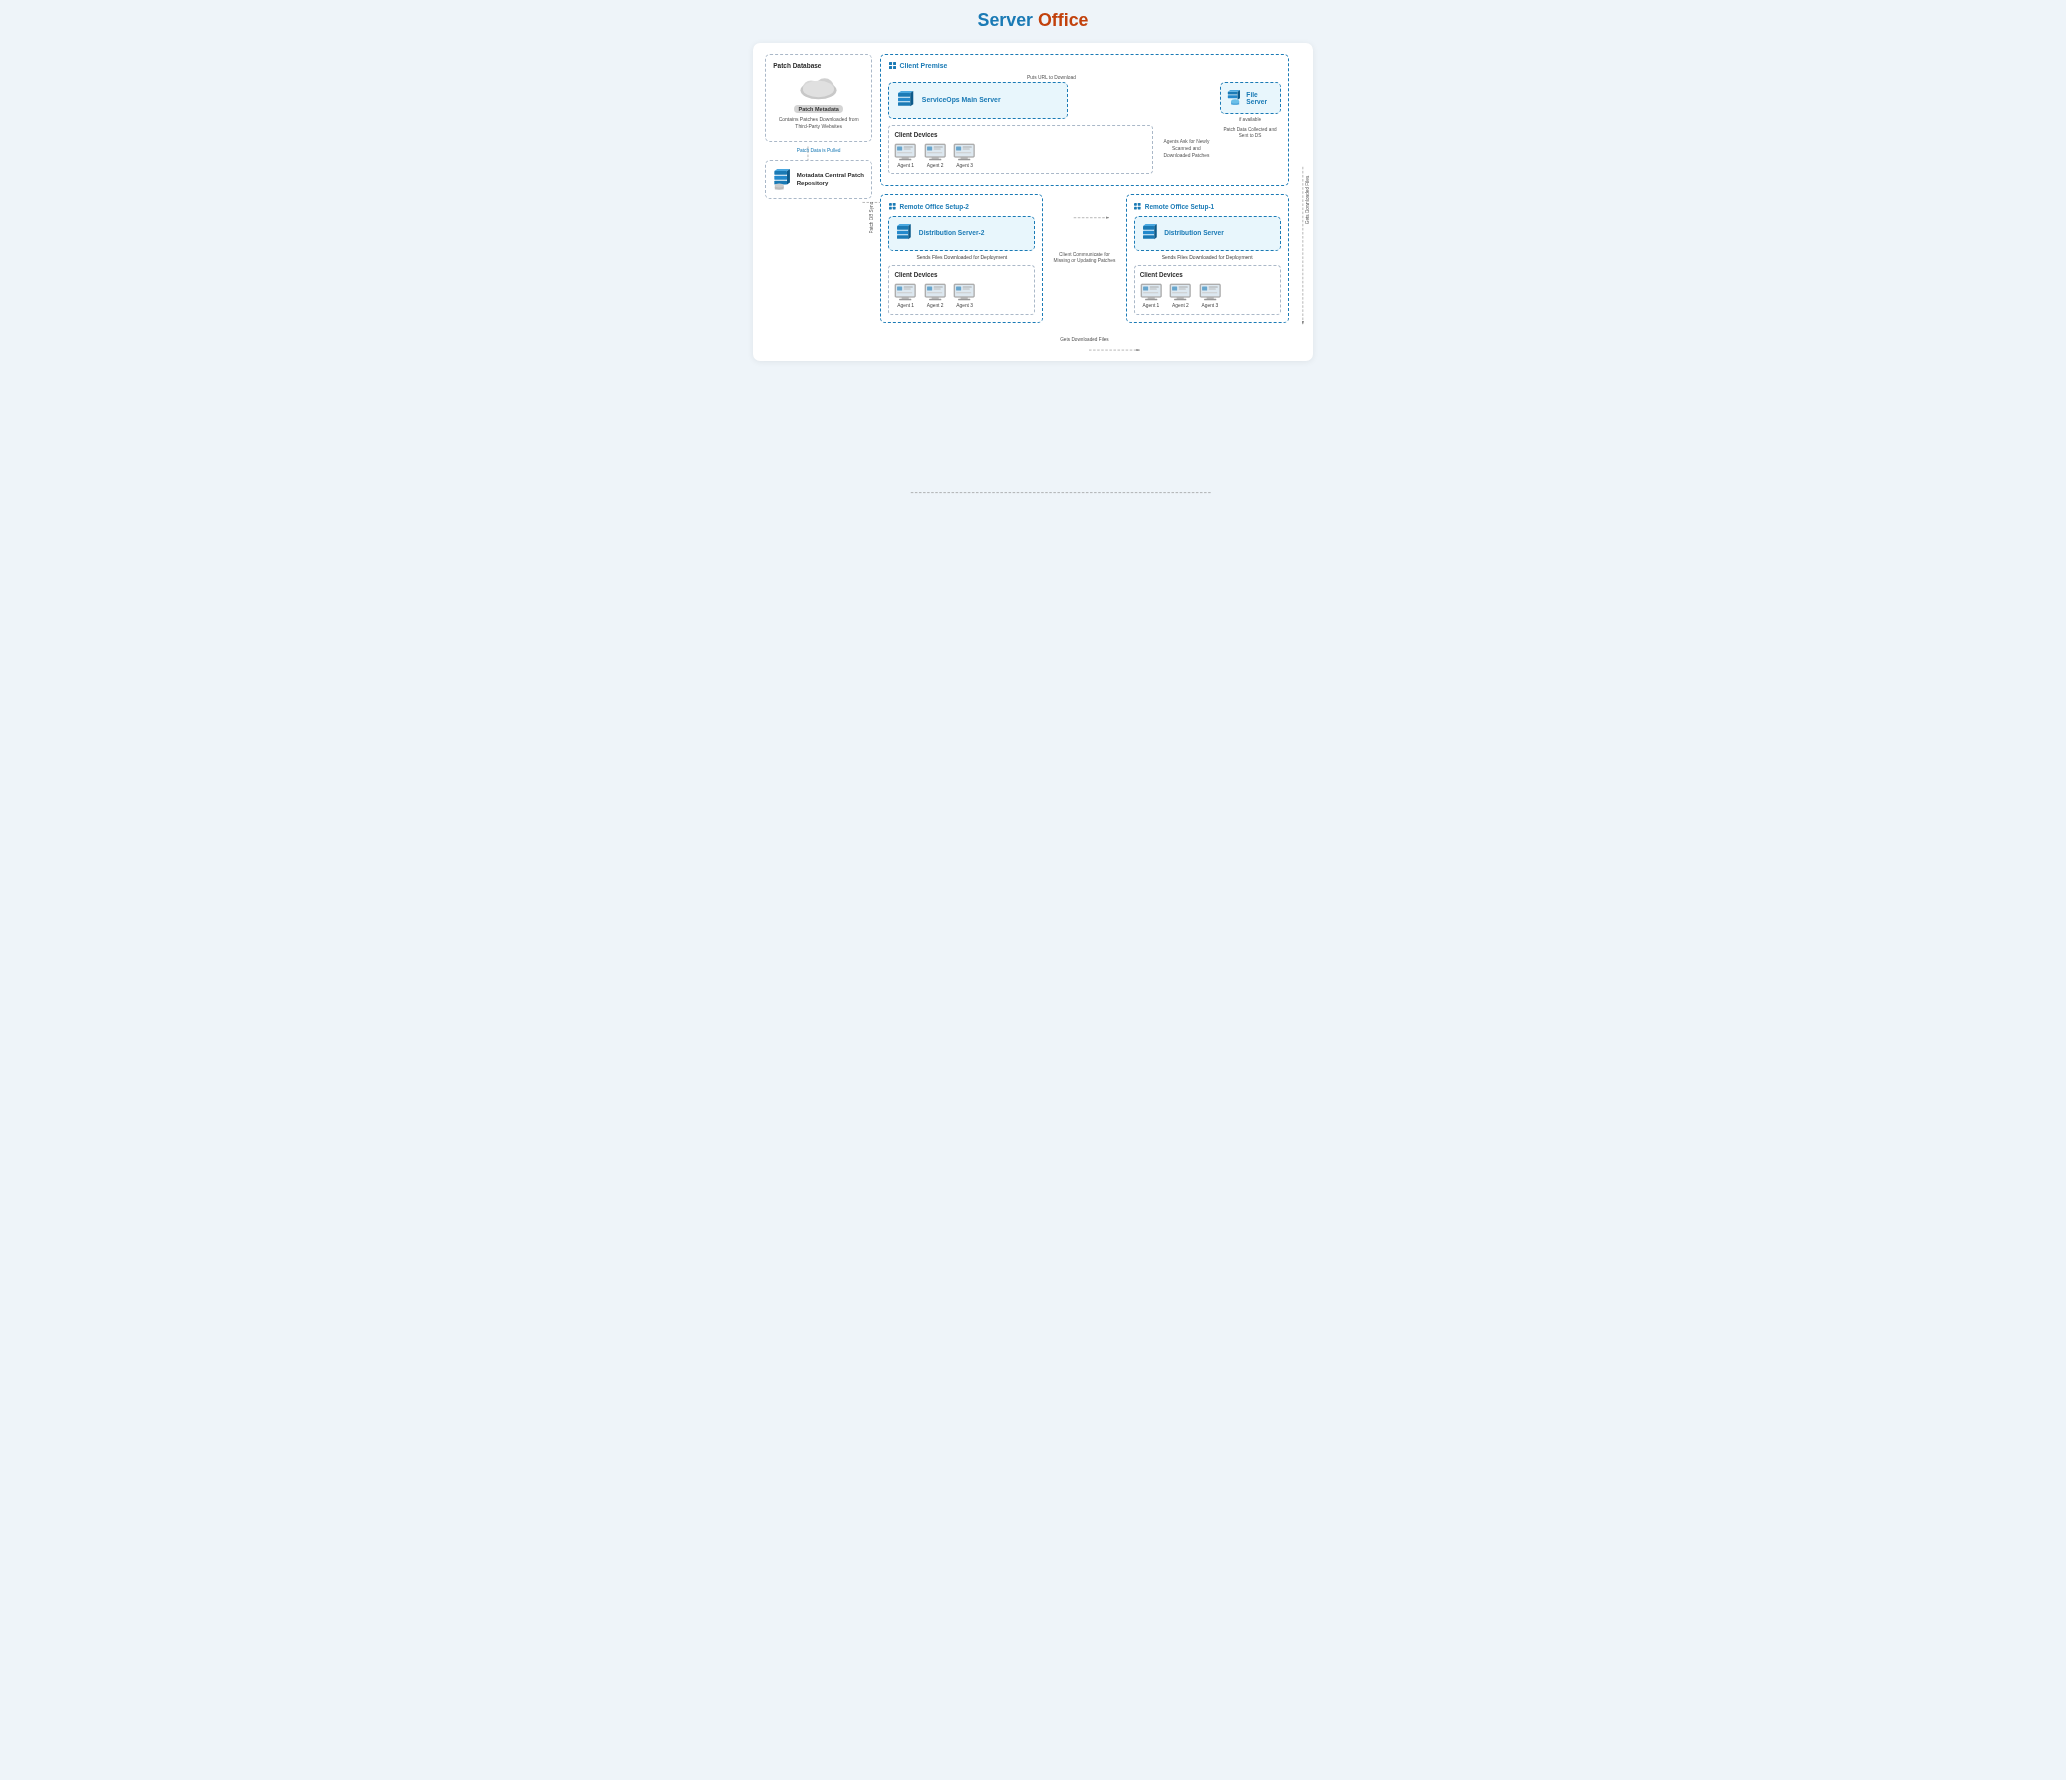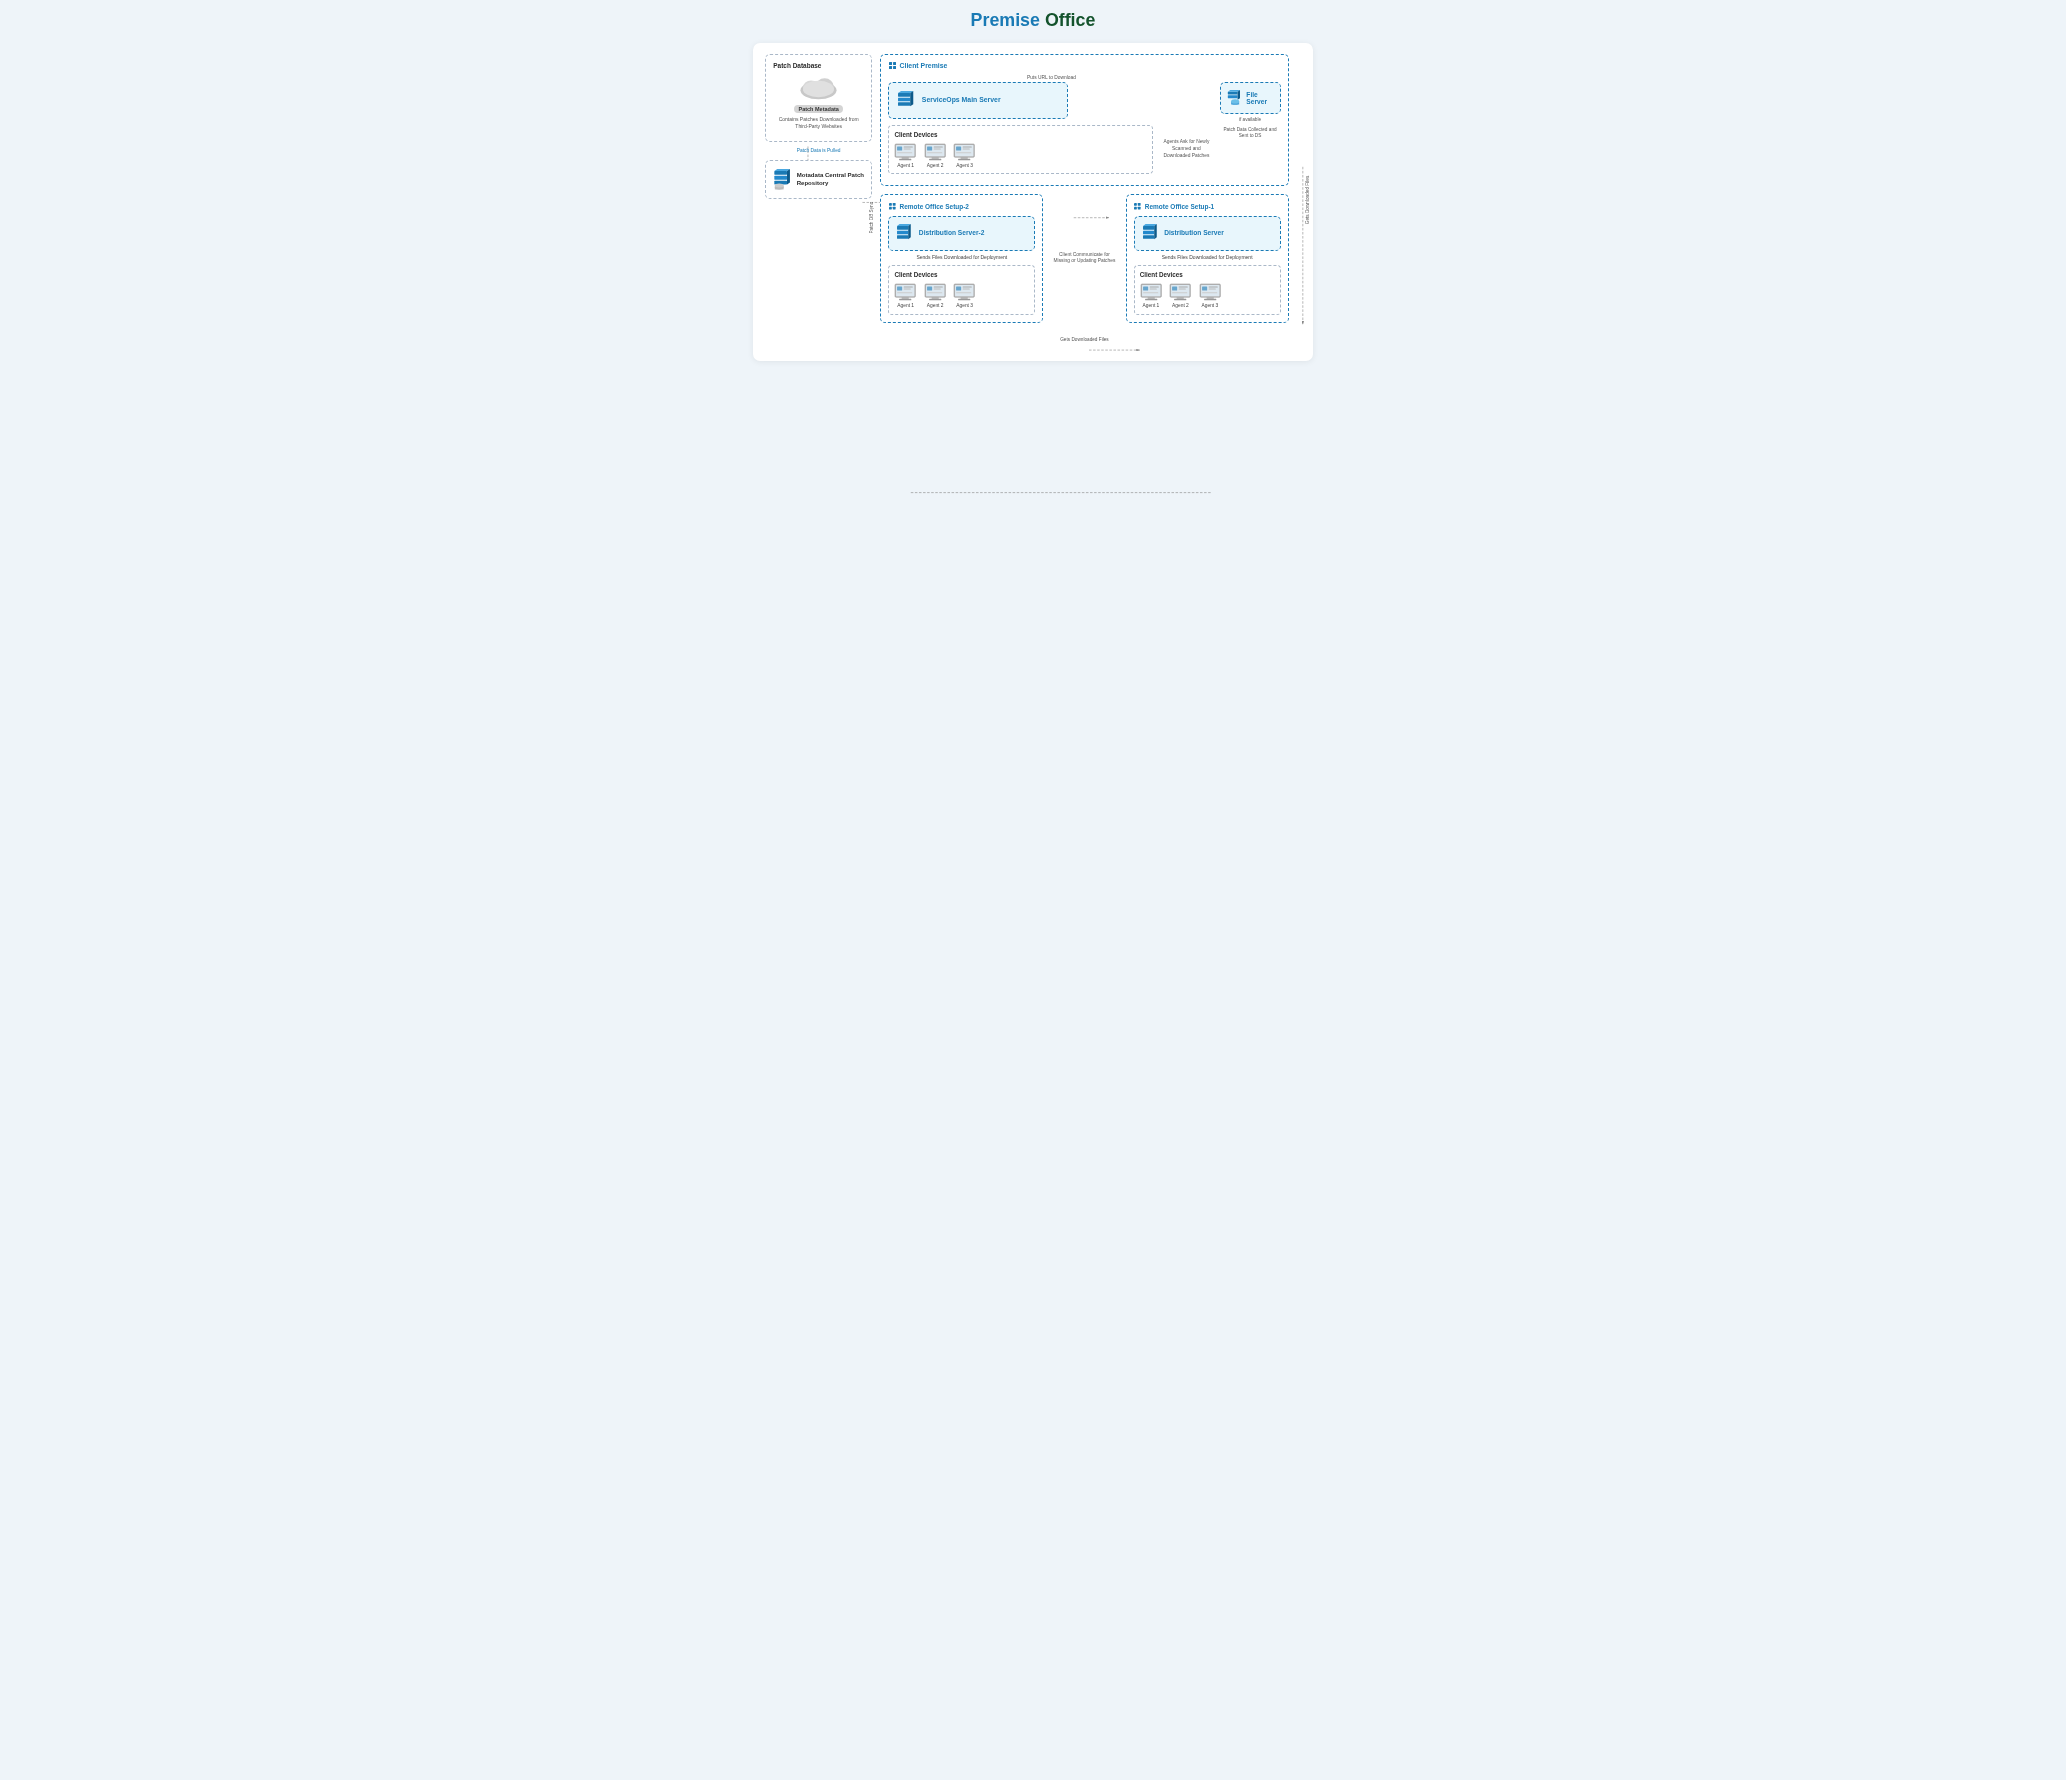--- a/index.html
+++ b/index.html
@@ -10,21 +10,21 @@
       padding: 10.2px;
     }
     .page-title {
       text-align: center;
       font-size: 2.2rem;
       font-weight: 700;
       margin-bottom: 12.2px;
       color: #1a7ab5;
     }
     .page-title span.highlight {
-      color: #14532d;
+      color: #c2410c;
     }
     .main-container {
       display: flex;
       gap: 8.1px;
       max-width: 560px;
       margin: 0 auto;
       position: relative;
     }
     
     .left-col {
@@ -329,21 +329,21 @@
       color: #555;
       white-space: nowrap;
       transform: rotate(180deg);
     }
   </style>
 </head>
 <body>
 
 <div>
   <h1 class="page-title">
-    <span>Premise</span>&nbsp;<span class="highlight">Office</span>
+    <span>Server</span>&nbsp;<span class="highlight">Office</span>
   </h1>
 
   <div class="diagram" style="max-width:560px;margin:0 auto;position:relative;padding-bottom:15.3px;">
 
     <svg class="arrows-svg" xmlns="http://www.w3.org/2000/svg" viewBox="0 0 1100 617.891" width="560" height="314">
       <defs>
         <marker id="arrowhead" markerWidth="6" markerHeight="4" refX="6" refY="2" orient="auto">
           <polygon points="0 0, 6 2, 0 4" fill="#888"></polygon>
         </marker>
         <marker id="arrowhead-blue" markerWidth="6" markerHeight="4" refX="6" refY="2" orient="auto">

